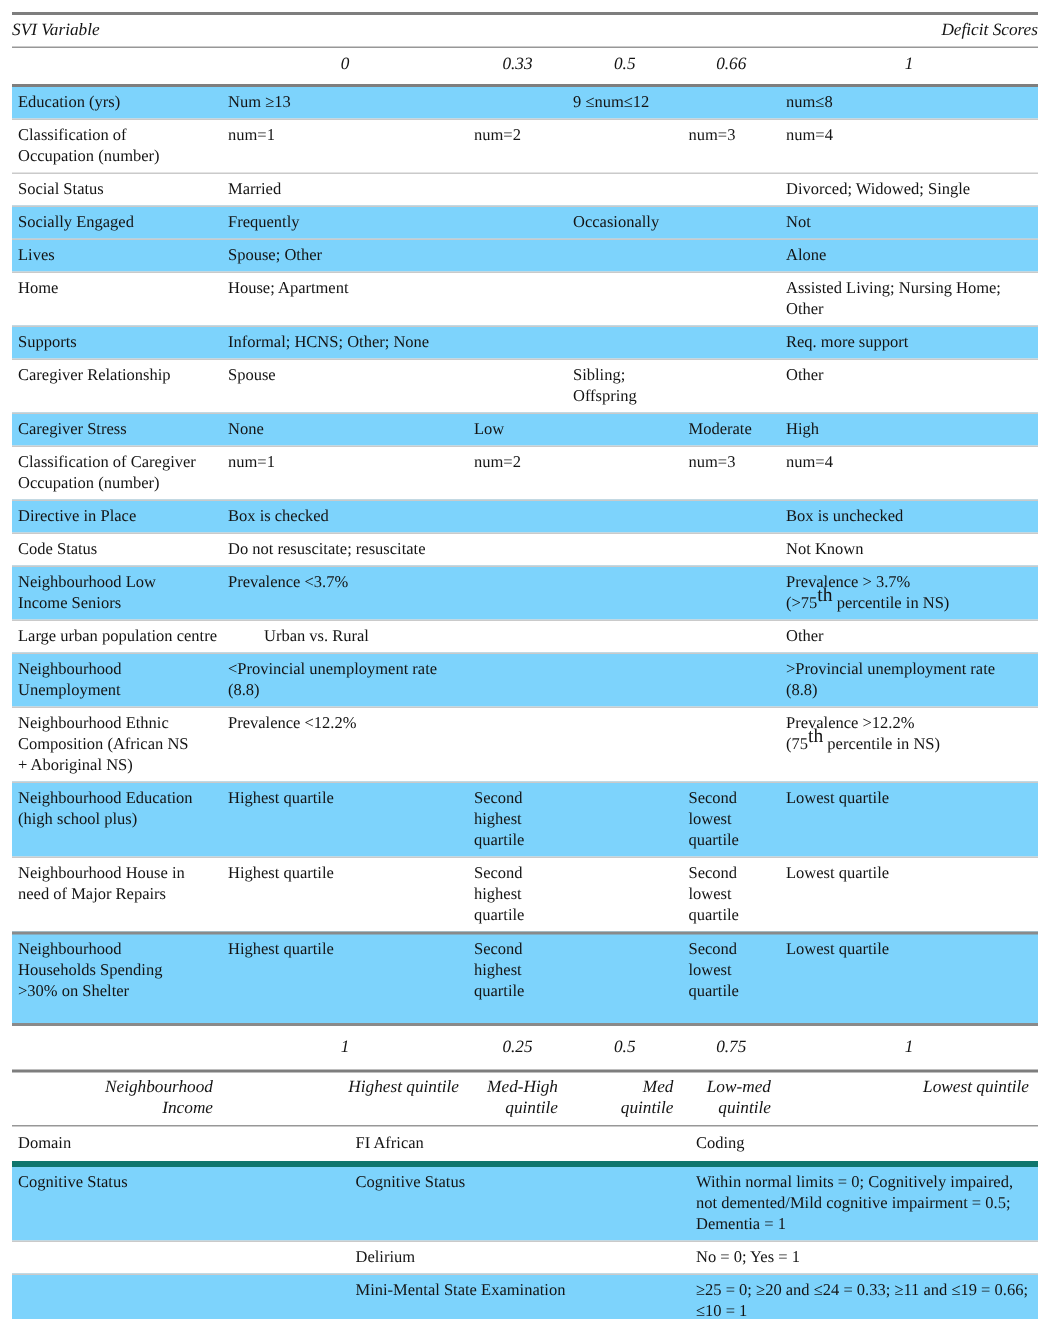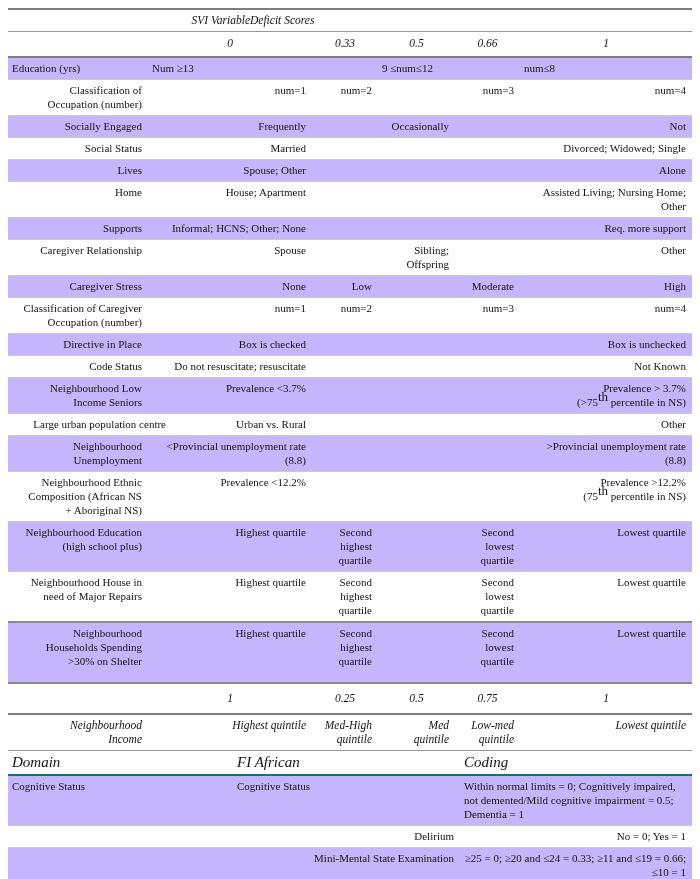--- a/index.html
+++ b/index.html
@@ -15,43 +15,43 @@
     border-top: 2px solid #7e7e7e;
     border-bottom: 2px solid #7e7e7e;
   }
   .hrow1 {
     display: flex;
     font-style: italic;
     font-size: 11.5px;
     padding: 3px 0 4px 0;
     border-bottom: 1px solid #979797;
   }
-  .h-col1 { width: 242px; text-align: right; }
-  .h-span { flex: 1; text-align: left; }
+  .h-col1 { width: 242px; text-align: left; }
+  .h-span { flex: 1; text-align: right; }
 
   .scores {
     display: flex;
     font-style: italic;
     font-size: 11.5px;
     padding: 4px 0 6px 0;
     border-bottom: 2px solid #7e7e7e;
   }
   .scores .sc { text-align: center; }
 
   
   .w-label { width: 140px; }
   .w0 { width: 164px; }
   .w1 { width: 66px; }
   .w2 { width: 77px; }
   .w3 { width: 65px; }
   .w4 { flex: 1; }
 
   .rows .row { display: flex; }
-  .rows .row:not(:first-child) { border-top: 1px solid #cacaca; text-align: right; }
-  .row.shaded { background: #c4b5fd; }
+  .rows .row:not(:first-child) { border-top: 1px solid #cacaca; }
+  .row.shaded { background: #7dd3fc; }
   .row.thick-top { border-top: 2px solid #8a8a8a !important; }
   .cell {
     padding: 3px 6px 4px 4px;
     white-space: pre-line;
   }
   .xpad .cell { padding-bottom: 14px; }
   sup { font-size: 13px; line-height: 0; vertical-align: super; }
 
   .scores2 {
     border-top: 2px solid #8a8a8a;
@@ -61,24 +61,23 @@
     display: flex;
     font-style: italic;
     font-size: 11.5px;
     border-bottom: 1px solid #979797;
   }
   .income .cell { text-align: right; }
   .income .c-lab { padding-left: 30px; }
 
   .fi-h {
     display: flex;
-    font-style: italic;
-    font-size: 15px;
+    font-size: 11px;
     padding: 4px 0 5px 0;
-    border-bottom: 2px solid #0f766e;
+    border-bottom: 4px solid #0f766e;
   }
   .fa { width: 225px; }
   .fb { width: 227px; }
   .fc { flex: 1; }
   .fi-h > div, .fi-row > .cell { padding-left: 4px; }
   .fi-row { display: flex; }
 </style>
 </head>
 <body>
 
@@ -109,35 +108,35 @@
       </div>
       <div class="row">
         <div class="cell w-label">Classification of
 Occupation (number)</div>
         <div class="cell w0">num=1</div>
         <div class="cell w1">num=2</div>
         <div class="cell w2"></div>
         <div class="cell w3">num=3</div>
         <div class="cell w4">num=4</div>
       </div>
+      <div class="row">
+        <div class="cell w-label">Social Status</div>
+        <div class="cell w0">Married</div>
+        <div class="cell w1"></div>
+        <div class="cell w2"></div>
+        <div class="cell w3"></div>
+        <div class="cell w4">Divorced; Widowed; Single</div>
+      </div>
       <div class="row shaded">
         <div class="cell w-label">Socially Engaged</div>
         <div class="cell w0">Frequently</div>
         <div class="cell w1"></div>
         <div class="cell w2">Occasionally</div>
         <div class="cell w3"></div>
         <div class="cell w4">Not</div>
-      </div>
-      <div class="row">
-        <div class="cell w-label">Social Status</div>
-        <div class="cell w0">Married</div>
-        <div class="cell w1"></div>
-        <div class="cell w2"></div>
-        <div class="cell w3"></div>
-        <div class="cell w4">Divorced; Widowed; Single</div>
       </div>
       <div class="row shaded">
         <div class="cell w-label">Lives</div>
         <div class="cell w0">Spouse; Other</div>
         <div class="cell w1"></div>
         <div class="cell w2"></div>
         <div class="cell w3"></div>
         <div class="cell w4">Alone</div>
       </div>
       <div class="row">

